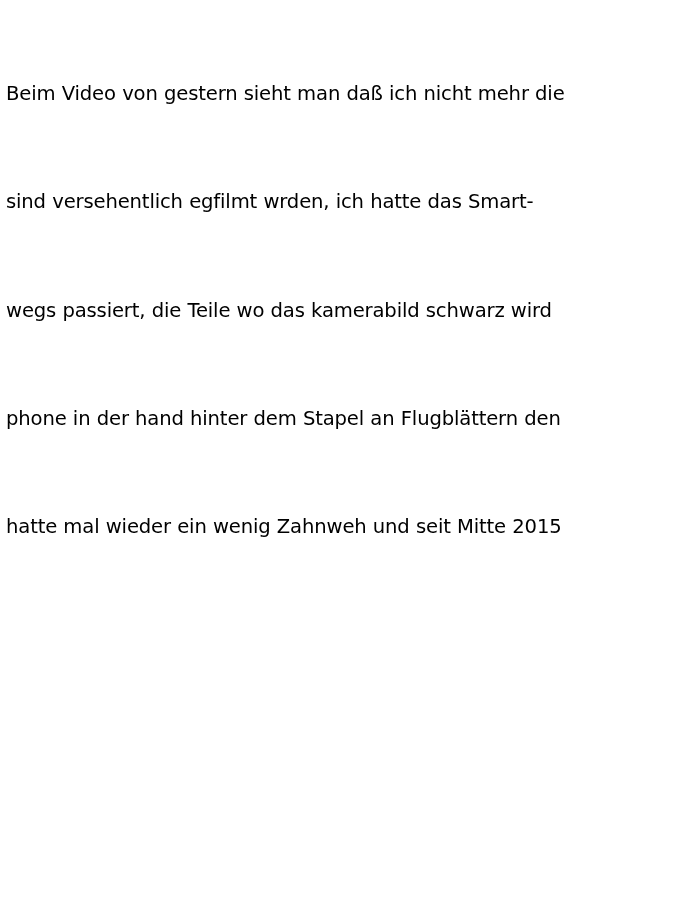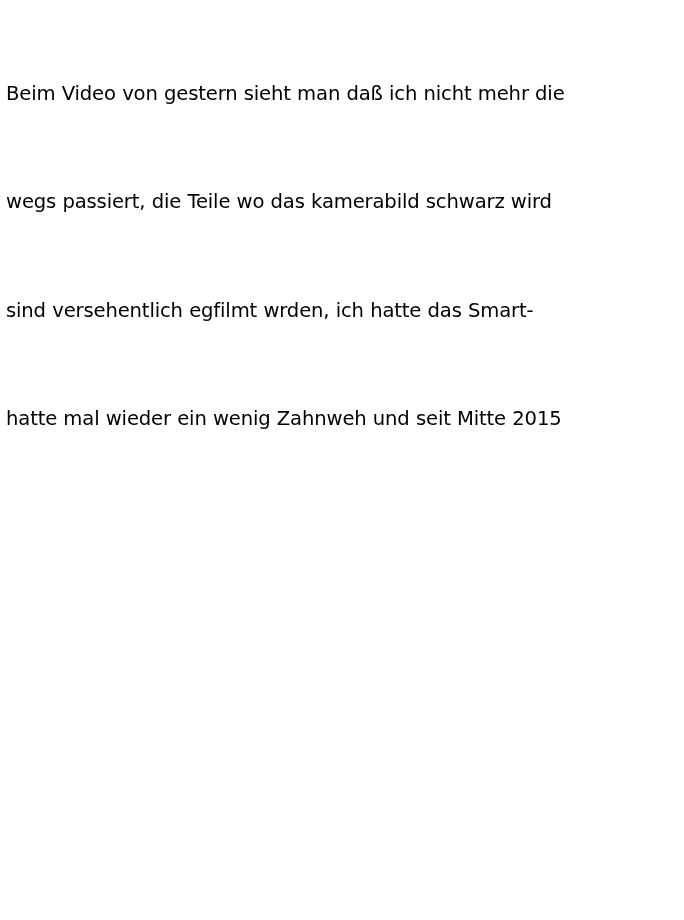--- a/index.html
+++ b/index.html
@@ -34,22 +34,23 @@
     display: block;
     white-space: pre;
   }
 </style>
 </head>
 <body>
 
 <div class="page">
   <div class="text-block">
     <span class="line">Beim Video von gestern sieht man daß ich nicht mehr die</span>
+    <span class="line">sind versehentlich egfilmt wrden, ich hatte das Smart-</span>
     <span class="line">wegs passiert, die Teile wo das kamerabild schwarz wird</span>
-    <span class="line">sind versehentlich egfilmt wrden, ich hatte das Smart-</span>
+    <span class="line">phone in der hand hinter dem Stapel an Flugblättern den</span>
     <span class="line">hatte mal wieder ein wenig Zahnweh und seit Mitte 2015</span>
     
     
     
     
     
     
     
     
     

